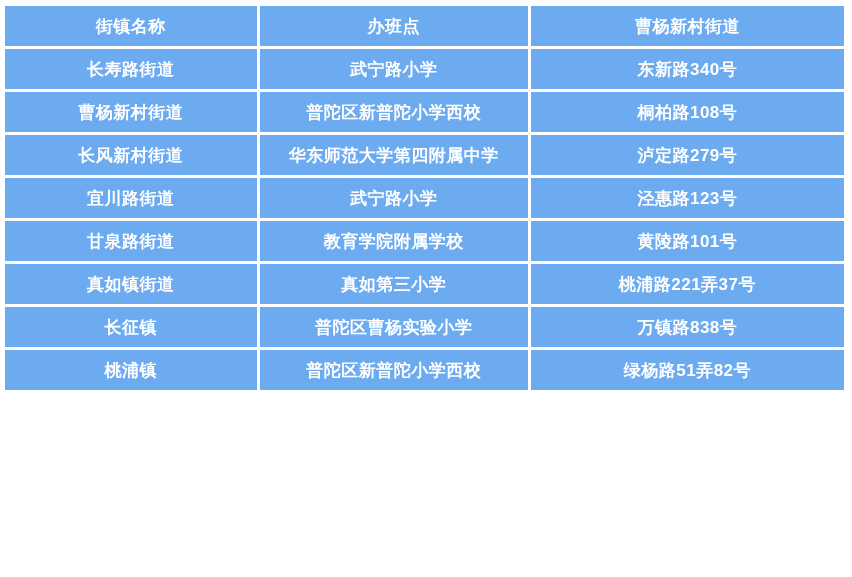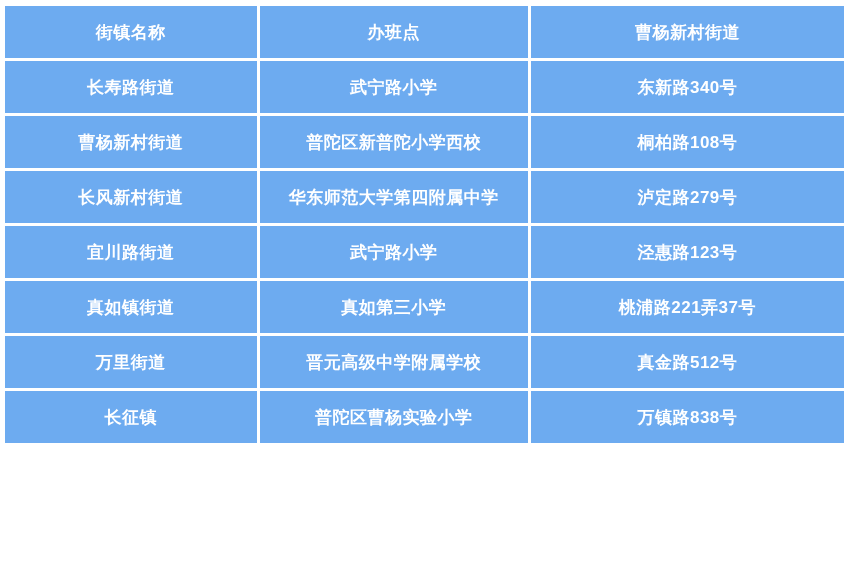--- a/index.html
+++ b/index.html
@@ -20,21 +20,21 @@
     width: 845px;
     margin: 3px 0 0 2px;
   }
   table.blue-table col.c1 { width: 30.2%; }
   table.blue-table col.c2 { width: 32.2%; }
   table.blue-table col.c3 { width: 37.6%; }
   table.blue-table th,
   table.blue-table td {
     background: #6dabf0;
     color: #ffffff;
-    height: 52px;
+    height: 40px;
     text-align: center;
     vertical-align: middle;
     font-size: 17px;
     font-weight: 700;
     letter-spacing: 0.5px;
     padding: 0 4px;
     white-space: nowrap;
     overflow: hidden;
   }
 </style>
@@ -69,28 +69,33 @@
       <td>长风新村街道</td>
       <td>华东师范大学第四附属中学</td>
       <td>泸定路279号</td>
     </tr>
     <tr>
       <td>宜川路街道</td>
       <td>武宁路小学</td>
       <td>泾惠路123号</td>
     </tr>
     <tr>
+      <td>甘泉路街道</td>
+      <td>教育学院附属学校</td>
+      <td>黄陵路101号</td>
+    </tr>
+    <tr>
       <td>真如镇街道</td>
       <td>真如第三小学</td>
       <td>桃浦路221弄37号</td>
-    </tr>
-    <tr>
-      <td>万里街道</td>
-      <td>晋元高级中学附属学校</td>
-      <td>真金路512号</td>
     </tr>
     <tr>
       <td>长征镇</td>
       <td>普陀区曹杨实验小学</td>
       <td>万镇路838号</td>
     </tr>
+    <tr>
+      <td>桃浦镇</td>
+      <td>普陀区新普陀小学西校</td>
+      <td>绿杨路51弄82号</td>
+    </tr>
   </tbody>
 </table>
 
 </body></html>

